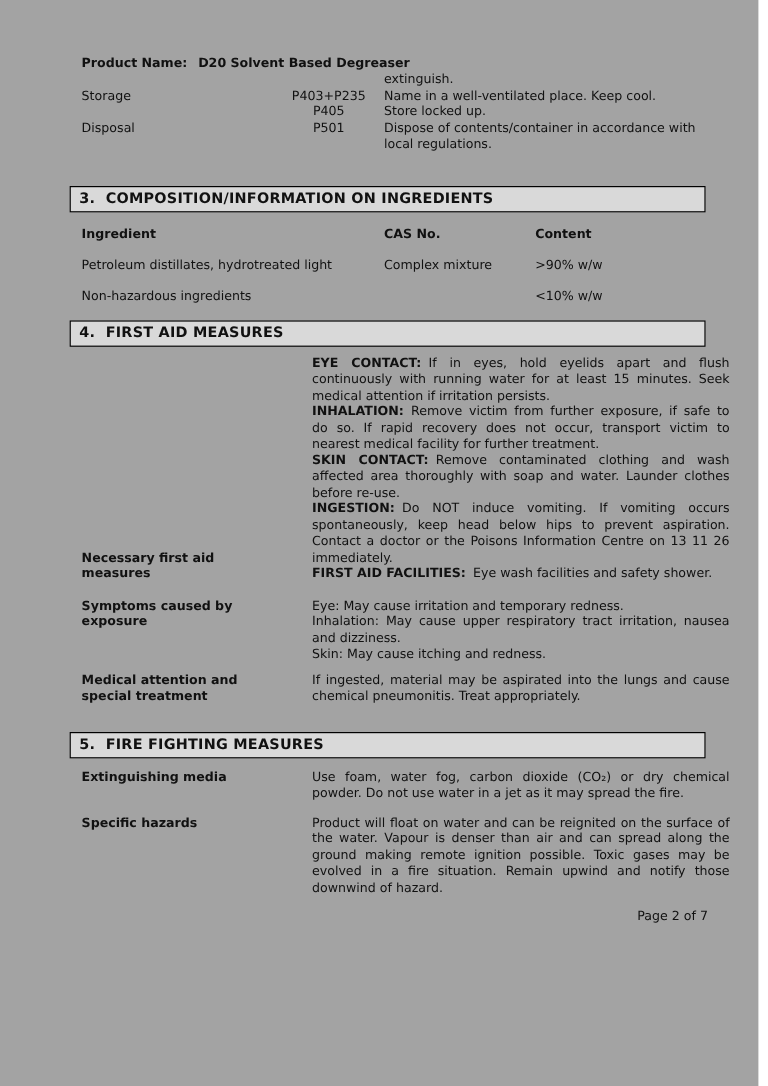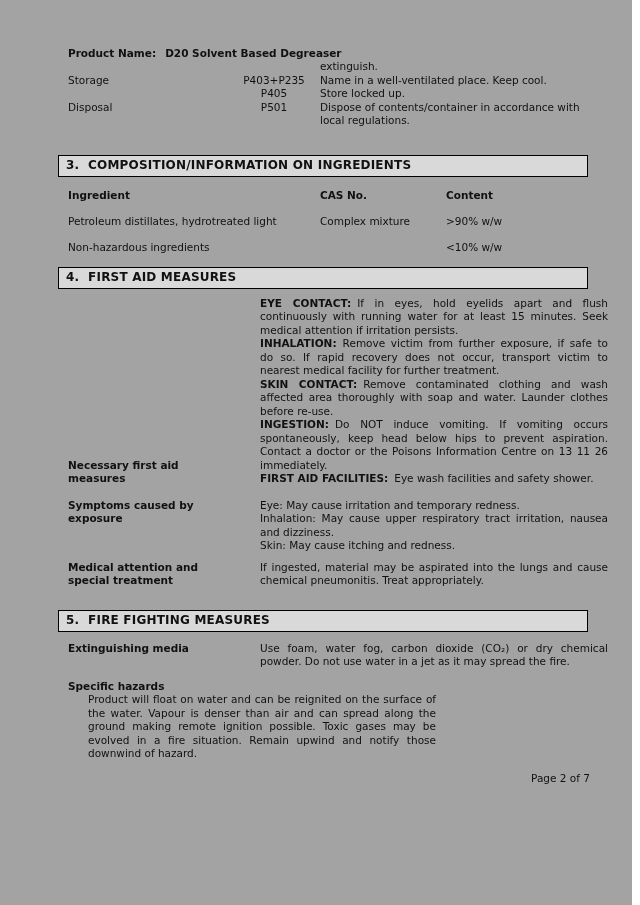--- a/index.html
+++ b/index.html
@@ -49,21 +49,21 @@
   .entry-body { width:348px; flex:none;margin-left:20px; }
   .entry-body p { margin:0; text-align:justify; }
   .entry-body p.no-just { text-align:left; }
   .lead { font-weight:bold; margin-right:6px; }
   .gap-before { margin-top:13.5px; }
 
   #entry-necessary { margin-top:8px;align-items:flex-end; }
   #entry-symptoms  { margin-top:13px; }
   #entry-medical   { margin-top:8px; }
   #entry-extinguishing { margin-top:10px; }
-  #entry-hazards   { margin-top:11px;flex-direction:column; }
+  #entry-hazards   { margin-top:11px; }
 
   .footer { margin-top:10px; text-align:right; padding-right:42px; line-height:14px; }
 </style>
 </head>
 <body>
 
 <div class="page">
 
   <div class="product-line">
     <span>Product Name:</span><span class="val">D20 Solvent Based Degreaser</span>

